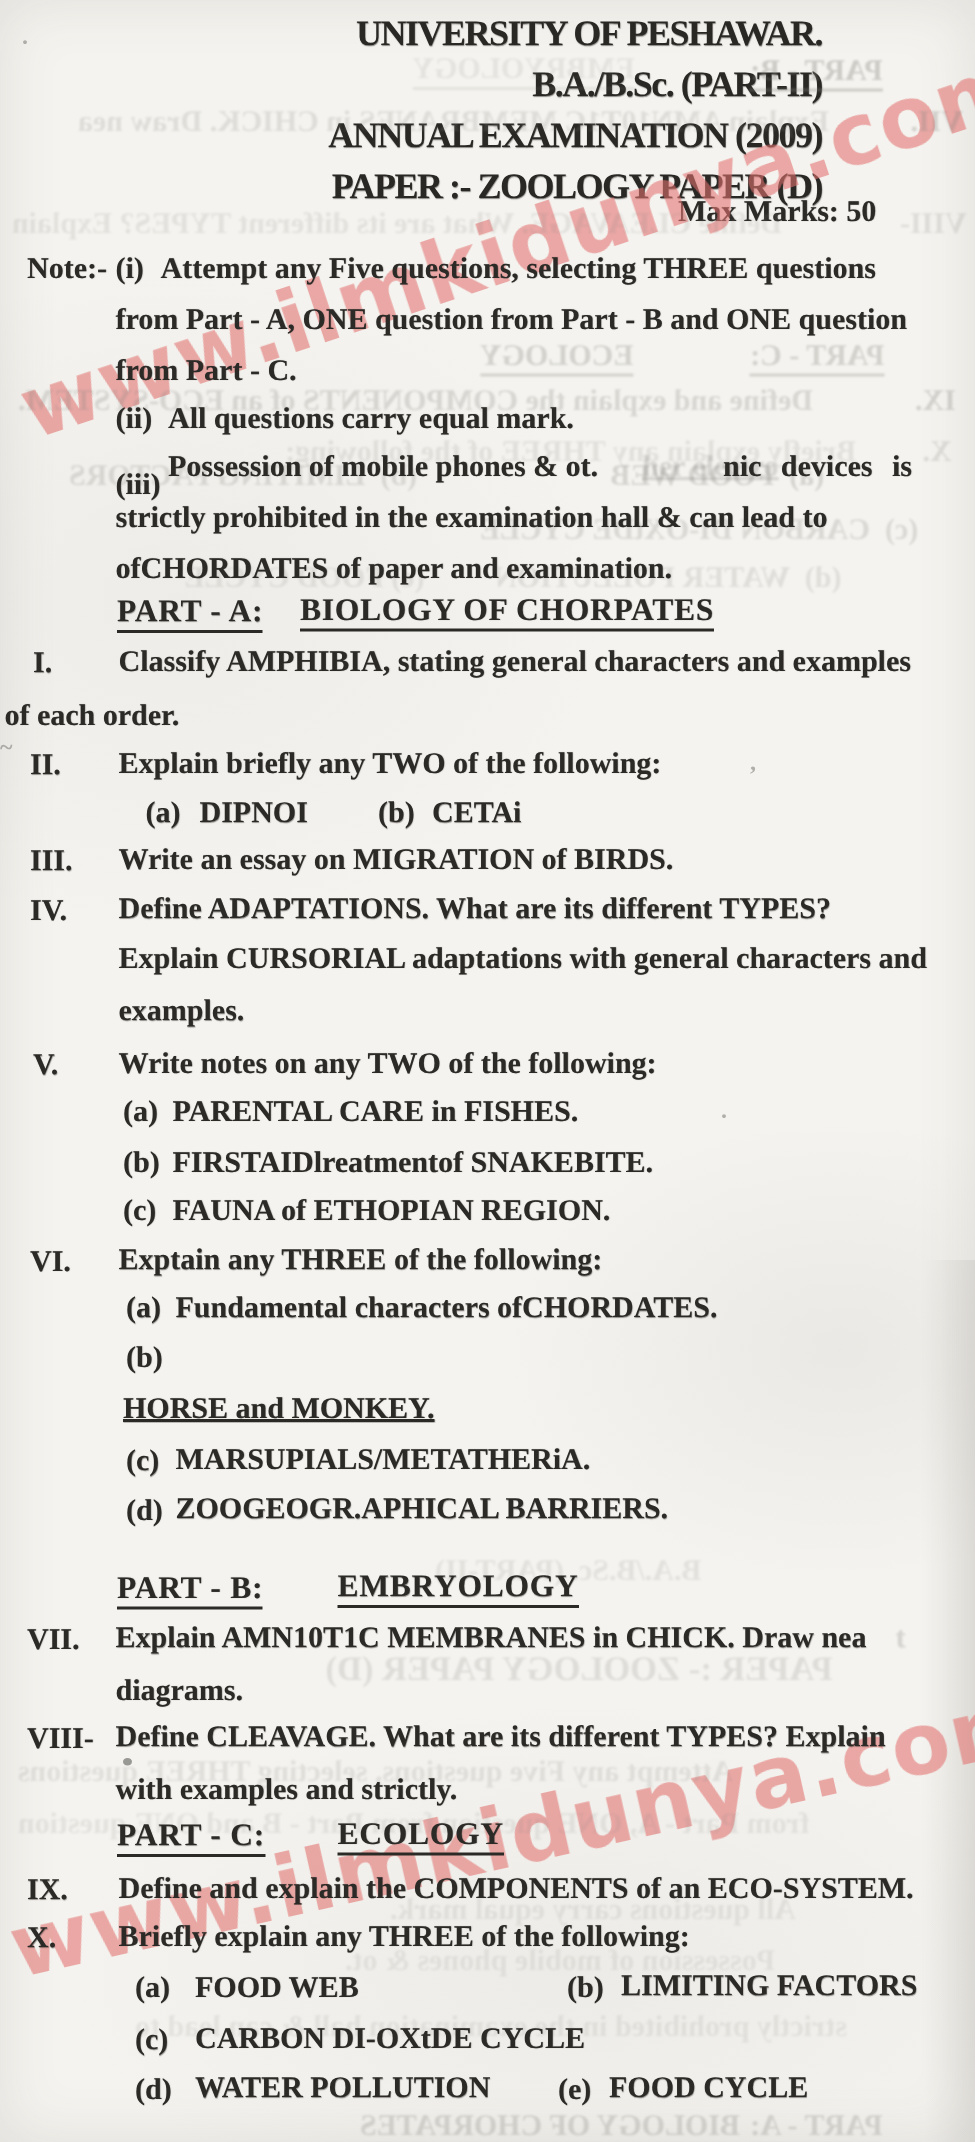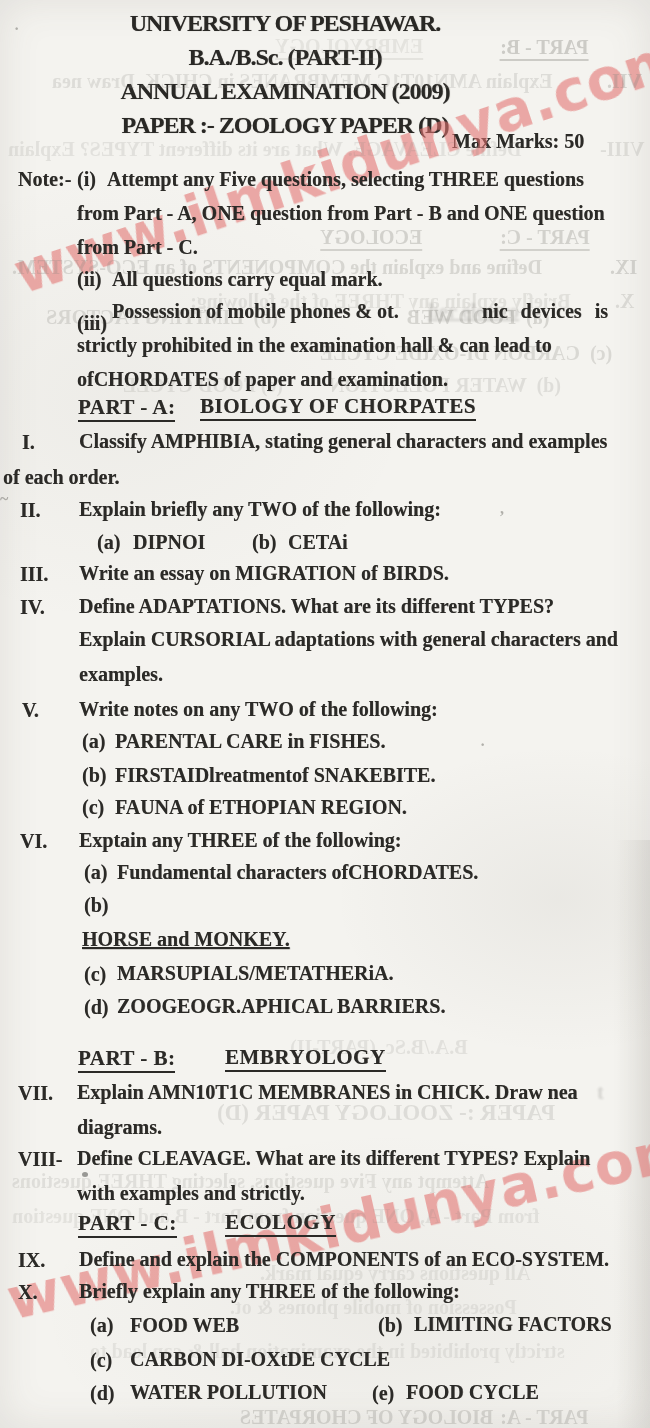--- a/index.html
+++ b/index.html
@@ -8,21 +8,21 @@
     background:
       radial-gradient(ellipse 320px 220px at 86% 63%, rgba(115,110,100,.08), transparent 70%),
       radial-gradient(ellipse 420px 320px at 18% 28%, rgba(115,110,100,.05), transparent 70%),
       radial-gradient(ellipse 500px 260px at 60% 92%, rgba(115,110,100,.06), transparent 70%),
       #f4f3ef;
     box-shadow:inset 0 0 40px rgba(90,85,75,.12);
     font-family:"Liberation Serif",serif;
   }
   #edge-band{position:absolute;right:0;top:840px;width:34px;height:588px;
     background:linear-gradient(to right, transparent, rgba(100,95,85,.10));}
-  .hdr{position:absolute;left:0;top:6px;width:548px;text-align:center;margin-left:11px;}
+  .hdr{position:absolute;left:0;top:6px;width:548px;text-align:right;}
   .hdr div{font:bold 24px "Liberation Serif",serif;letter-spacing:-1px;line-height:34px;
     color:#292825;text-shadow:.3px .4px .7px rgba(55,50,45,.55);}
   .seg{position:absolute;white-space:pre;font:bold 20px "Liberation Serif",serif;
     color:#2b2a27;line-height:1.1;text-shadow:.3px .4px .6px rgba(55,50,45,.5);}
   .hd{font-size:21px;letter-spacing:.5px;}
   .u{border-bottom:2px solid currentColor;padding-bottom:1px;}
   .fade{opacity:.15;filter:blur(.8px);}
   .wsp{word-spacing:8px;}
   .ghost{color:#86857f;transform:scaleX(-1);text-shadow:none;filter:blur(.55px);}
   .wm{position:absolute;font:bold 57px "DejaVu Sans",sans-serif;letter-spacing:1px;

